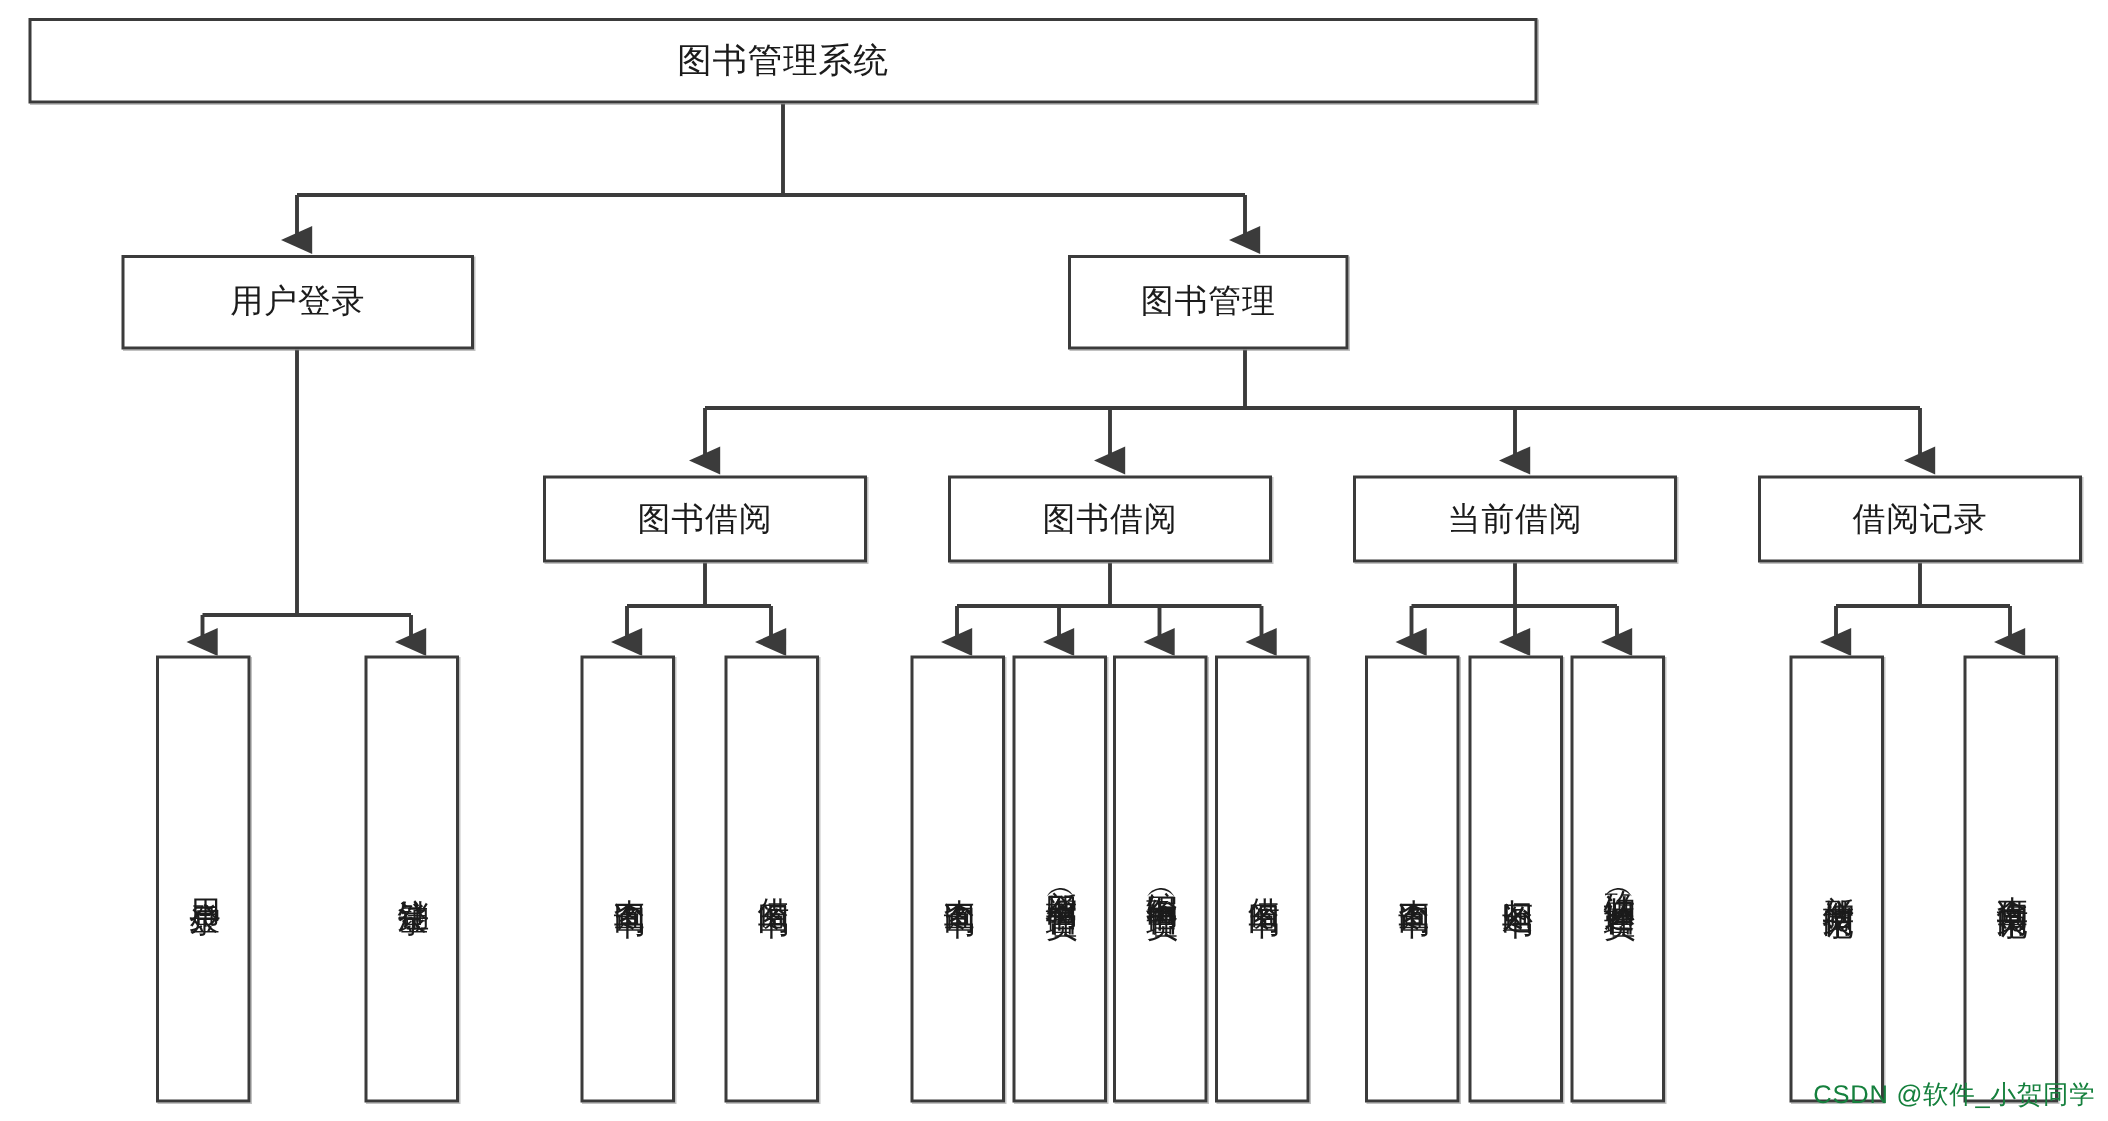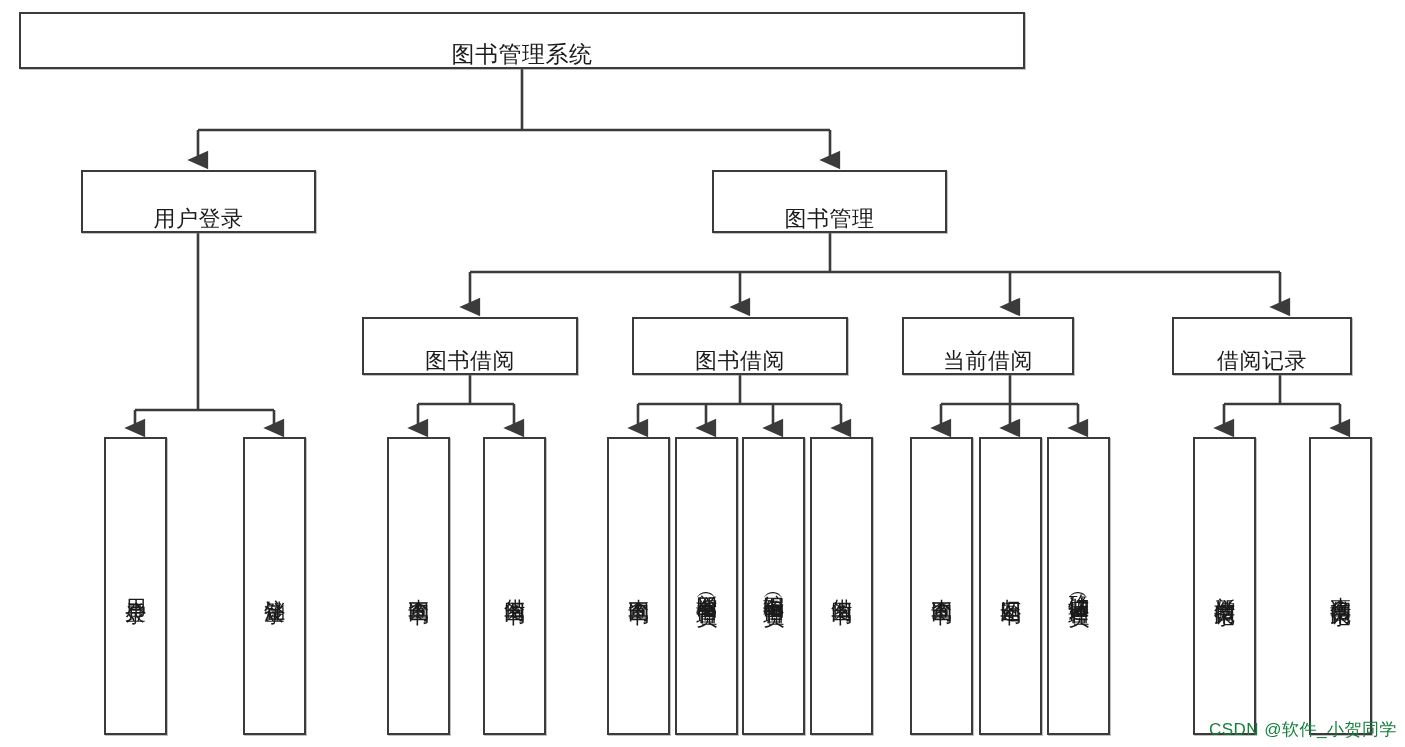--- a/index.html
+++ b/index.html
@@ -25,21 +25,21 @@
     width: 1405px;
     height: 747px;
     pointer-events: none;
   }
   .node {
     position: absolute;
     box-sizing: border-box;
     background: #ffffff;
     border: 2px solid #3b3b3b;
     display: flex;
-    align-items: flex-end;
+    align-items: center;
     justify-content: center;
     box-shadow: 1px 1px 0 rgba(120,120,120,0.45);
   }
   .node-label {
     color: #1b1b1b;
     letter-spacing: 0.5px;
     white-space: nowrap;
   }
   .node.horizontal .node-label {
     font-size: 22px;
@@ -126,34 +126,34 @@
     </g>
   </svg>
 
   <div class="node horizontal root" style="left:19px; top:12px; width:1006px; height:57px;">
     <span class="node-label">图书管理系统</span>
   </div>
 
   <div class="node horizontal" style="left:81px; top:170px; width:235px; height:63px;">
     <span class="node-label">用户登录</span>
   </div>
-  <div class="node horizontal" style="left:712px; top:170px; width:235px; height:63px;">
+  <div class="node horizontal" style="left:712px; top:170px; width:187px; height:63px;">
     <span class="node-label">图书管理</span>
   </div>
 
   <div class="node horizontal" style="left:362px; top:317px; width:216px; height:58px;">
     <span class="node-label">图书借阅</span>
   </div>
   <div class="node horizontal" style="left:632px; top:317px; width:216px; height:58px;">
     <span class="node-label">图书借阅</span>
   </div>
-  <div class="node horizontal" style="left:902px; top:317px; width:172px; height:58px;">
+  <div class="node horizontal" style="left:902px; top:317px; width:216px; height:58px;">
     <span class="node-label">当前借阅</span>
   </div>
-  <div class="node horizontal" style="left:1172px; top:317px; width:180px; height:58px;">
+  <div class="node horizontal" style="left:1172px; top:317px; width:216px; height:58px;">
     <span class="node-label">借阅记录</span>
   </div>
 
   <div class="node vertical" style="left:104px; top:437px; width:63px; height:298px;">
     <span class="node-label">用户登录</span>
   </div>
   <div class="node vertical" style="left:243px; top:437px; width:63px; height:298px;">
     <span class="node-label">注销登录</span>
   </div>
 

